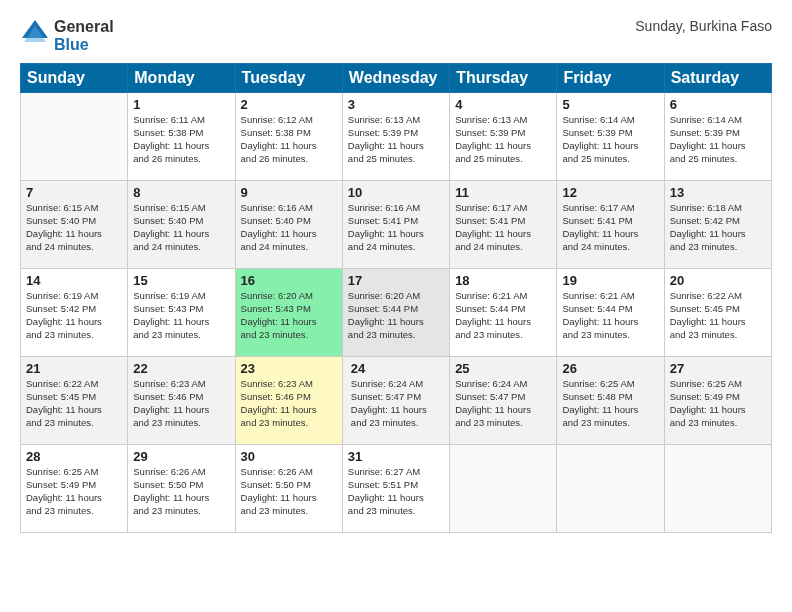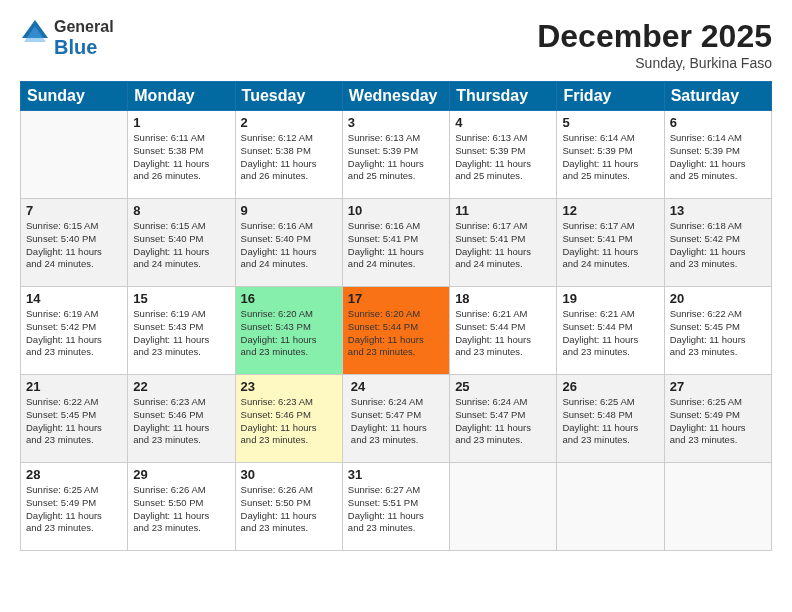--- a/index.html
+++ b/index.html
@@ -29,21 +29,21 @@
       display: flex;
       flex-direction: column;
       line-height: 1.1;
     }
     .logo-general {
       font-size: 16px;
       font-weight: bold;
       color: #333;
     }
     .logo-blue {
-      font-size: 20px;
+      font-size: 16px;
       font-weight: bold;
       color: #1a6faf;
     }
     .logo-icon {
       width: 30px;
       height: 28px;
       margin-right: 4px;
     }
     .title-block {
       text-align: right;
@@ -104,21 +104,20 @@
       <svg class="logo-icon" viewBox="0 0 30 28">
         <polygon points="15,2 28,20 2,20" fill="#1a6faf"></polygon>
         <polygon points="15,8 26,24 4,24" fill="#4da6e8" opacity="0.5"></polygon>
       </svg>
       <div class="logo-text">
         <span class="logo-general">General</span>
         <span class="logo-blue">Blue</span>
       </div>
     </div>
     <div class="title-block">
-      <div class="month-title">December 2025</div>
       <div class="location">Sunday, Burkina Faso</div>
     </div>
   </div>
 
   <table class="calendar">
     <thead>
       <tr>
         <th>Sunday</th>
         <th>Monday</th>
         <th>Tuesday</th>
@@ -240,21 +239,21 @@
 Daylight: 11 hours
 and 23 minutes.</div>
           </td>
           <td style="background: #86efac;">
             <span class="day-num">16</span>
             <div class="day-info" style="white-space: pre-line;">Sunrise: 6:20 AM
 Sunset: 5:43 PM
 Daylight: 11 hours
 and 23 minutes.</div>
           </td>
-          <td style="background: #f97316;">
+          <td style="background: #e5e5e5;">
             <span class="day-num">17</span>
             <div class="day-info" style="white-space: pre-line;">Sunrise: 6:20 AM
 Sunset: 5:44 PM
 Daylight: 11 hours
 and 23 minutes.</div>
           </td>
           <td style="background: rgb(255, 255, 255);">
             <span class="day-num">18</span>
             <div class="day-info" style="white-space: pre-line;">Sunrise: 6:21 AM
 Sunset: 5:44 PM

